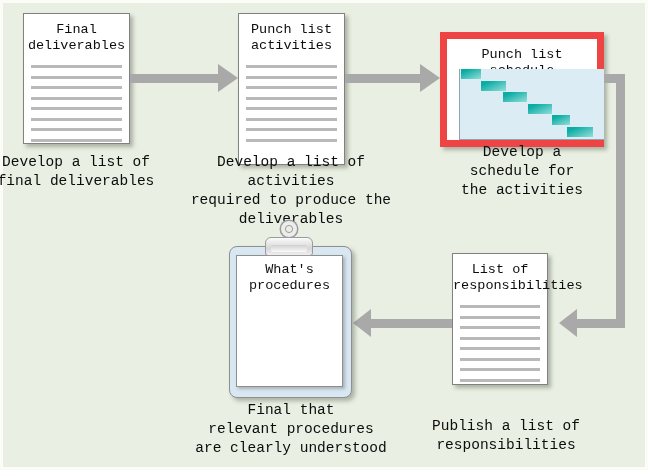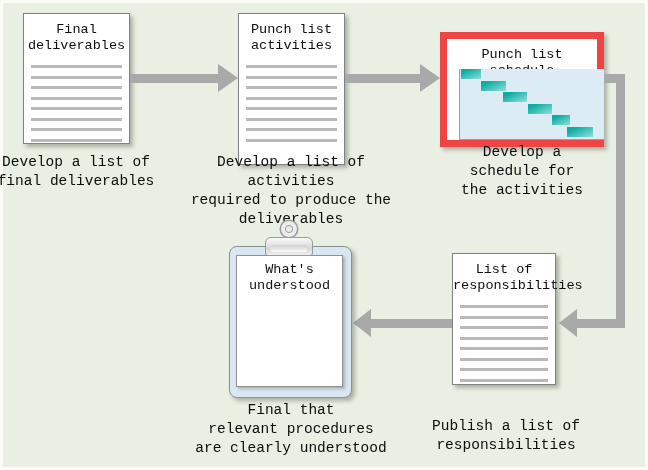--- a/index.html
+++ b/index.html
@@ -138,21 +138,21 @@
   </div>
   <div class="caption" style="left:442px;top:143px;width:160px;">Develop a
 schedule for
 the activities</div>
 
   <div class="shaft" style="left:604px;top:74px;width:21px;height:9px;"></div>
   <div class="shaft" style="left:616px;top:74px;width:9px;height:254px;"></div>
   <div class="shaft" style="left:577px;top:319px;width:48px;height:9px;"></div>
   <div class="head-left" style="left:559px;top:309px;"></div>
 
-  <div class="doc" style="left:452px;top:253px;width:104px;height:132px;">
+  <div class="doc" style="left:452px;top:253px;width:96px;height:132px;">
     <div class="doc-title">List of
 responsibilities</div>
     <div class="doc-lines">
         <div class="doc-line"></div>
         <div class="doc-line"></div>
         <div class="doc-line"></div>
         <div class="doc-line"></div>
         <div class="doc-line"></div>
         <div class="doc-line"></div>
         <div class="doc-line"></div>
@@ -164,18 +164,18 @@
 
   <div class="shaft" style="left:371px;top:319px;width:81px;height:9px;"></div>
   <div class="head-left" style="left:353px;top:309px;"></div>
 
   <div class="clipboard-back"></div>
   <div class="clipboard-paper"></div>
   <div class="clip-ring"></div>
   <div class="clip-body"></div>
   <div class="clip-band"></div>
   <div class="paper-title">What's
-understood</div>
+procedures</div>
   <div class="caption" style="left:181px;top:401px;width:220px;">Final that
 relevant procedures
 are clearly understood</div>
 
 </div>
 
 </body></html>

